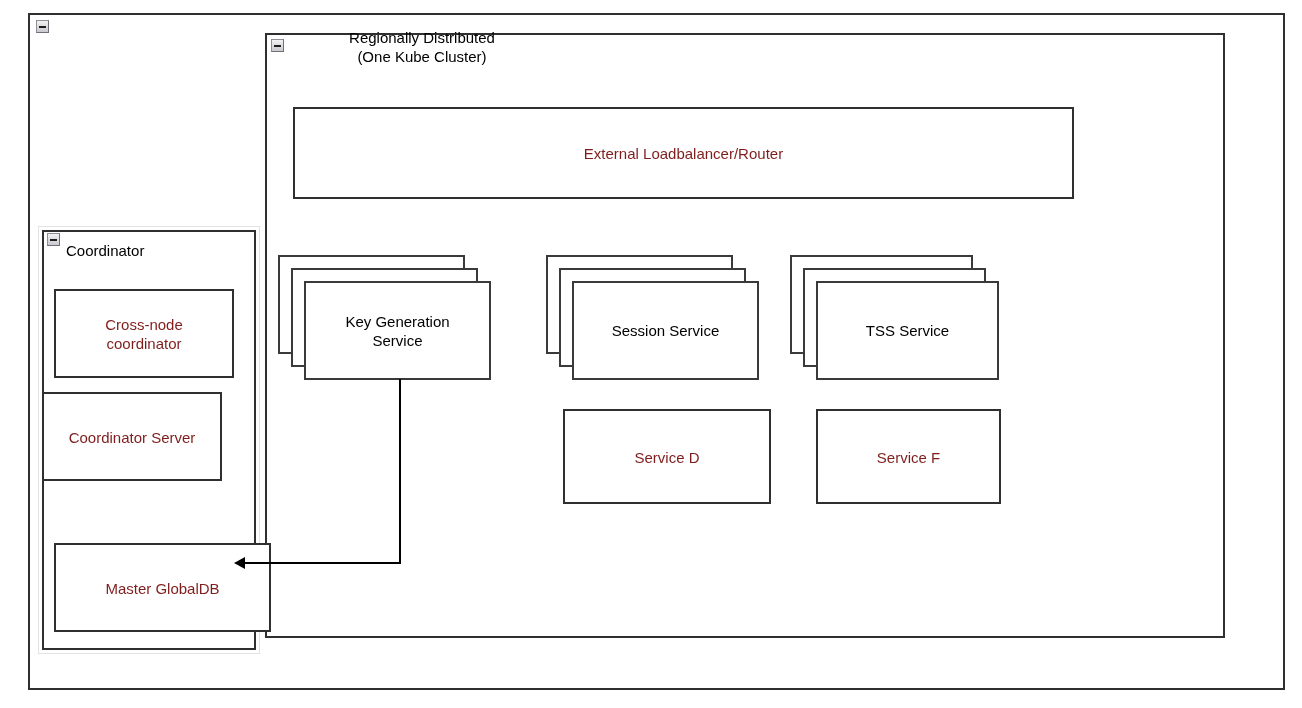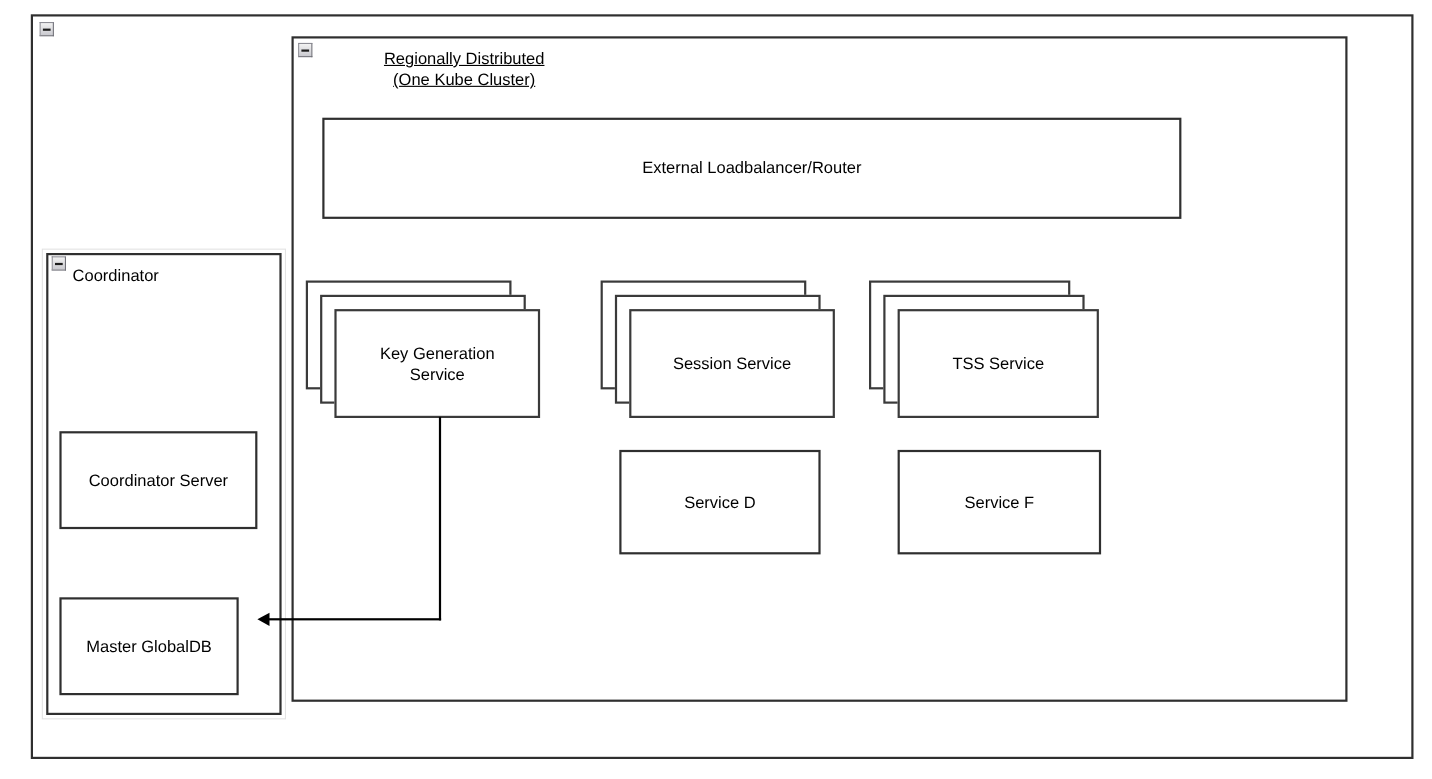--- a/index.html
+++ b/index.html
@@ -30,21 +30,21 @@
   }
   .box-label {
     position: absolute;
     left: 0;
     right: 0;
     top: 50%;
     transform: translateY(-50%);
     text-align: center;
     font-size: 15px;
     line-height: 19px;
-    color: #000000;
+    color: #7f1d1d;
     white-space: pre-line;
     pointer-events: none;
   }
 
   
   .container {
     position: absolute;
     box-sizing: border-box;
     background: #ffffff;
     border: 2px solid #2f2f2f;
@@ -147,21 +147,21 @@
 
   <div class="container" style="left:28px; top:13px; width:1257px; height:677px;"></div>
 
   <span class="collapse-icon" style="left:36px; top:20px;"></span>
 
 
   <div class="container" style="left:265px; top:33px; width:960px; height:605px;"></div>
 
   <span class="collapse-icon" style="left:271px; top:39px;"></span>
 
-  <div class="container-title" style="left:292px; top:44px; width:260px;text-decoration:underline;">Regionally Distributed
+  <div class="container-title" style="left:292px; top:28px; width:260px;">Regionally Distributed
 (One Kube Cluster)</div>
 
   <div class="box" style="left:293px; top:107px; width:781px; height:92px;">
     <span class="box-label">External Loadbalancer/Router</span>
   </div>
 
   <div class="stack" style="left:278px; top:255px; width:213px; height:125px;">
     <div class="layer l0" style="width:187px; height:99px;"></div>
     <div class="layer l1" style="width:187px; height:99px;"></div>
     <div class="layer l2" style="width:187px; height:99px;"></div>
@@ -176,42 +176,46 @@
     <div class="stack-label" style="width:187px; height:99px;">Session Service</div>
   </div>
 
   <div class="stack" style="left:790px; top:255px; width:213px; height:125px;">
     <div class="layer l0" style="width:183px; height:99px;"></div>
     <div class="layer l1" style="width:183px; height:99px;"></div>
     <div class="layer l2" style="width:183px; height:99px;"></div>
     <div class="stack-label" style="width:183px; height:99px;">TSS Service</div>
   </div>
 
-  <div class="box" style="left:563px; top:409px; width:183px; height:95px;">
+  <div class="box" style="left:563px; top:409px; width:208px; height:95px;">
     <span class="box-label">Service D</span>
   </div>
 
   <div class="box" style="left:816px; top:409px; width:185px; height:95px;">
     <span class="box-label">Service F</span>
   </div>
 
   <div class="framed" style="left:38px; top:226px; width:222px; height:428px;">
     <div class="inner-frame"></div>
   </div>
 
   <span class="collapse-icon" style="left:47px; top:233px;"></span>
 
   <div class="container-title" style="left:66px; top:241px; width:130px; text-align:left;">Coordinator</div>
 
-
-  <div class="box" style="left:54px; top:392px; width:180px; height:89px;">
+  <div class="box" style="left:54px; top:289px; width:180px; height:89px;">
+    <span class="box-label">Cross-node
+coordinator</span>
+  </div>
+
+  <div class="box" style="left:42px; top:392px; width:180px; height:89px;">
     <span class="box-label">Coordinator Server</span>
   </div>
 
-  <div class="box" style="left:54px; top:543px; width:163px; height:89px;">
+  <div class="box" style="left:54px; top:543px; width:217px; height:89px;">
     <span class="box-label">Master GlobalDB</span>
   </div>
 
   <div class="edge" style="left:399px; top:379px; width:2px; height:185px;"></div>
   <div class="edge" style="left:244px; top:562px; width:157px; height:2px;"></div>
   <span class="edge-arrow" style="left:234px; top:557px;"></span>
 
 </div>
 
 </body></html>

